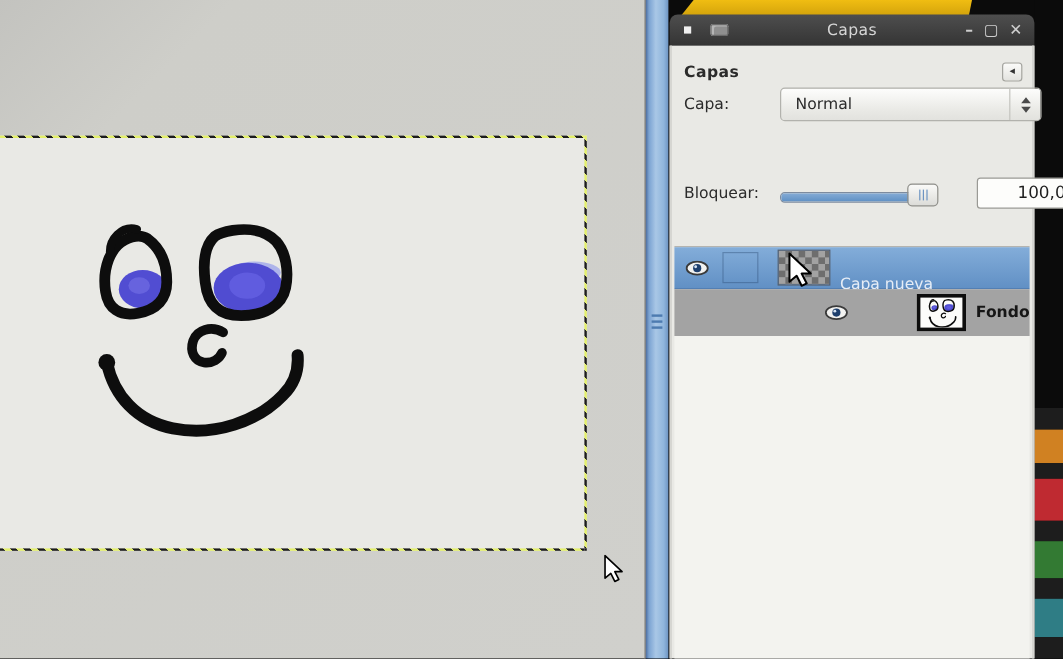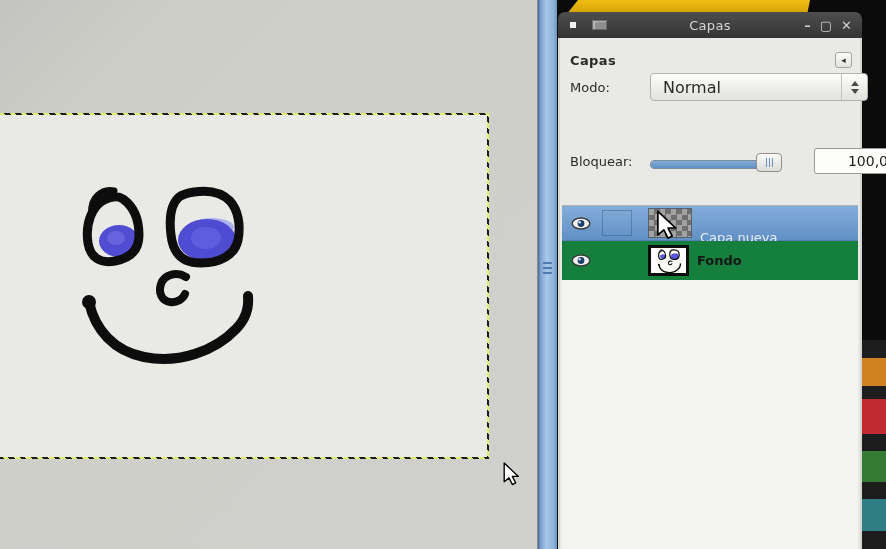--- a/index.html
+++ b/index.html
@@ -46,21 +46,21 @@
   .hdr-row{position:absolute;left:10px;right:8px;top:14px;display:flex;align-items:center;}
   .hdr-title{font-size:13px;font-weight:bold;color:#2b2b2b;letter-spacing:.4px;}
   .tabmenu-btn{margin-left:auto;width:17px;height:16px;border:1px solid #a5a5a0;border-radius:3px;
     background:linear-gradient(180deg,#fbfbf9,#e3e3df);display:flex;align-items:center;justify-content:center;
     font-size:9px;color:#333;}
 
   .mode-row{position:absolute;left:10px;top:42px;right:6px;display:flex;align-items:center;}
   .label{font-size:13px;color:#2b2b2b;}
   .dropdown{position:absolute;left:80px;top:-7px;width:218px;height:28px;border:1px solid #b2b2ad;border-radius:4px;
     background:linear-gradient(180deg,#fdfdfc,#e9e9e5 70%,#e2e2de);display:flex;align-items:center;}
-  .dropdown .val{font-size:16px;color:#2b2b2b;padding-left:12px;}
+  .dropdown .val{font-size:13px;color:#2b2b2b;padding-left:12px;}
   .dd-spin{margin-left:auto;height:100%;width:26px;border-left:1px solid #c4c4bf;
     display:flex;flex-direction:column;align-items:center;justify-content:center;gap:3px;}
   .tri-up{width:0;height:0;border-left:4px solid transparent;border-right:4px solid transparent;border-bottom:5px solid #4a4a4a;}
   .tri-down{width:0;height:0;border-left:4px solid transparent;border-right:4px solid transparent;border-top:5px solid #4a4a4a;}
 
   .opacity-row{position:absolute;left:10px;top:110px;right:6px;height:28px;}
   .opacity-row .label{position:absolute;left:0;top:6px;}
   .slider{position:absolute;left:80px;top:12px;width:130px;height:9px;border-radius:4px;
     background:#b9b9b4;border:1px solid #7d8b9e;overflow:hidden;}
   .slider .fill{height:100%;background:linear-gradient(180deg,#85acd6,#5f90c4);}
@@ -77,21 +77,21 @@
   .spin-btns .tri-down{border-left-width:3px;border-right-width:3px;border-top-width:4px;border-top-color:#8a8a86;}
 
   .lock-row{position:absolute;left:10px;top:144px;display:flex;align-items:center;}
   .checkbox{width:19px;height:19px;border:1px solid #8f8f8a;border-radius:3px;background:#fdfdfb;margin-left:12px;}
   .checker{background:repeating-conic-gradient(#6e6e6e 0% 25%,#a2a2a2 0% 50%);background-size:11px 11px;}
   .lock-checker{width:22px;height:21px;margin-left:7px;}
 
   .layer-list{position:absolute;left:2px;right:2px;top:167px;bottom:0;background:#f3f3ef;border-top:1px solid #b4b4b0;}
   .layer-row{position:relative;display:flex;align-items:center;}
   .layer-row.selected{height:35px;background:linear-gradient(180deg,#83add9,#6190c5);border-bottom:1px solid #537fb3;}
-  .layer-row.normal{height:39px;background:#15803d;}
+  .layer-row.normal{height:39px;background:#a3a3a3;justify-content:flex-end;}
   .eye-cell{width:38px;display:flex;align-items:center;justify-content:center;}
   .link-cell{width:34px;height:100%;display:flex;align-items:center;justify-content:center;}
   .link-box{width:30px;height:26px;border:1px solid rgba(40,70,110,.38);}
   .thumb-cell{margin-left:14px;position:relative;}
   .thumb-checker{width:44px;height:30px;border:1px solid #56606e;}
   .thumb-fondo{width:41px;height:31px;border:3px solid #0d0d0d;background:#fcfcfa;display:flex;align-items:center;justify-content:center;overflow:hidden;}
   .layer-label{margin-left:8px;font-size:13px;}
   .layer-label.sel{color:#e6edf6;margin-top:28px;}
   .layer-label.fondo{color:#161616;font-weight:bold;}
   .thumb-cursor{position:absolute;left:8px;top:2px;}
@@ -175,21 +175,21 @@
     <div class="dlg-body">
 
       <div class="hdr-row">
         <span class="hdr-title">Capas</span>
         <span class="tabmenu-btn">
           <span>◂</span>
         </span>
       </div>
 
       <div class="mode-row">
-        <span class="label">Modo:</span>
+        <span class="label">Capa:</span>
         <div class="dropdown">
           <span class="val">Normal</span>
           <span class="dd-spin">
             <i class="tri-up"></i>
             <i class="tri-down"></i>
           </span>
         </div>
       </div>
 
       <div class="opacity-row">

